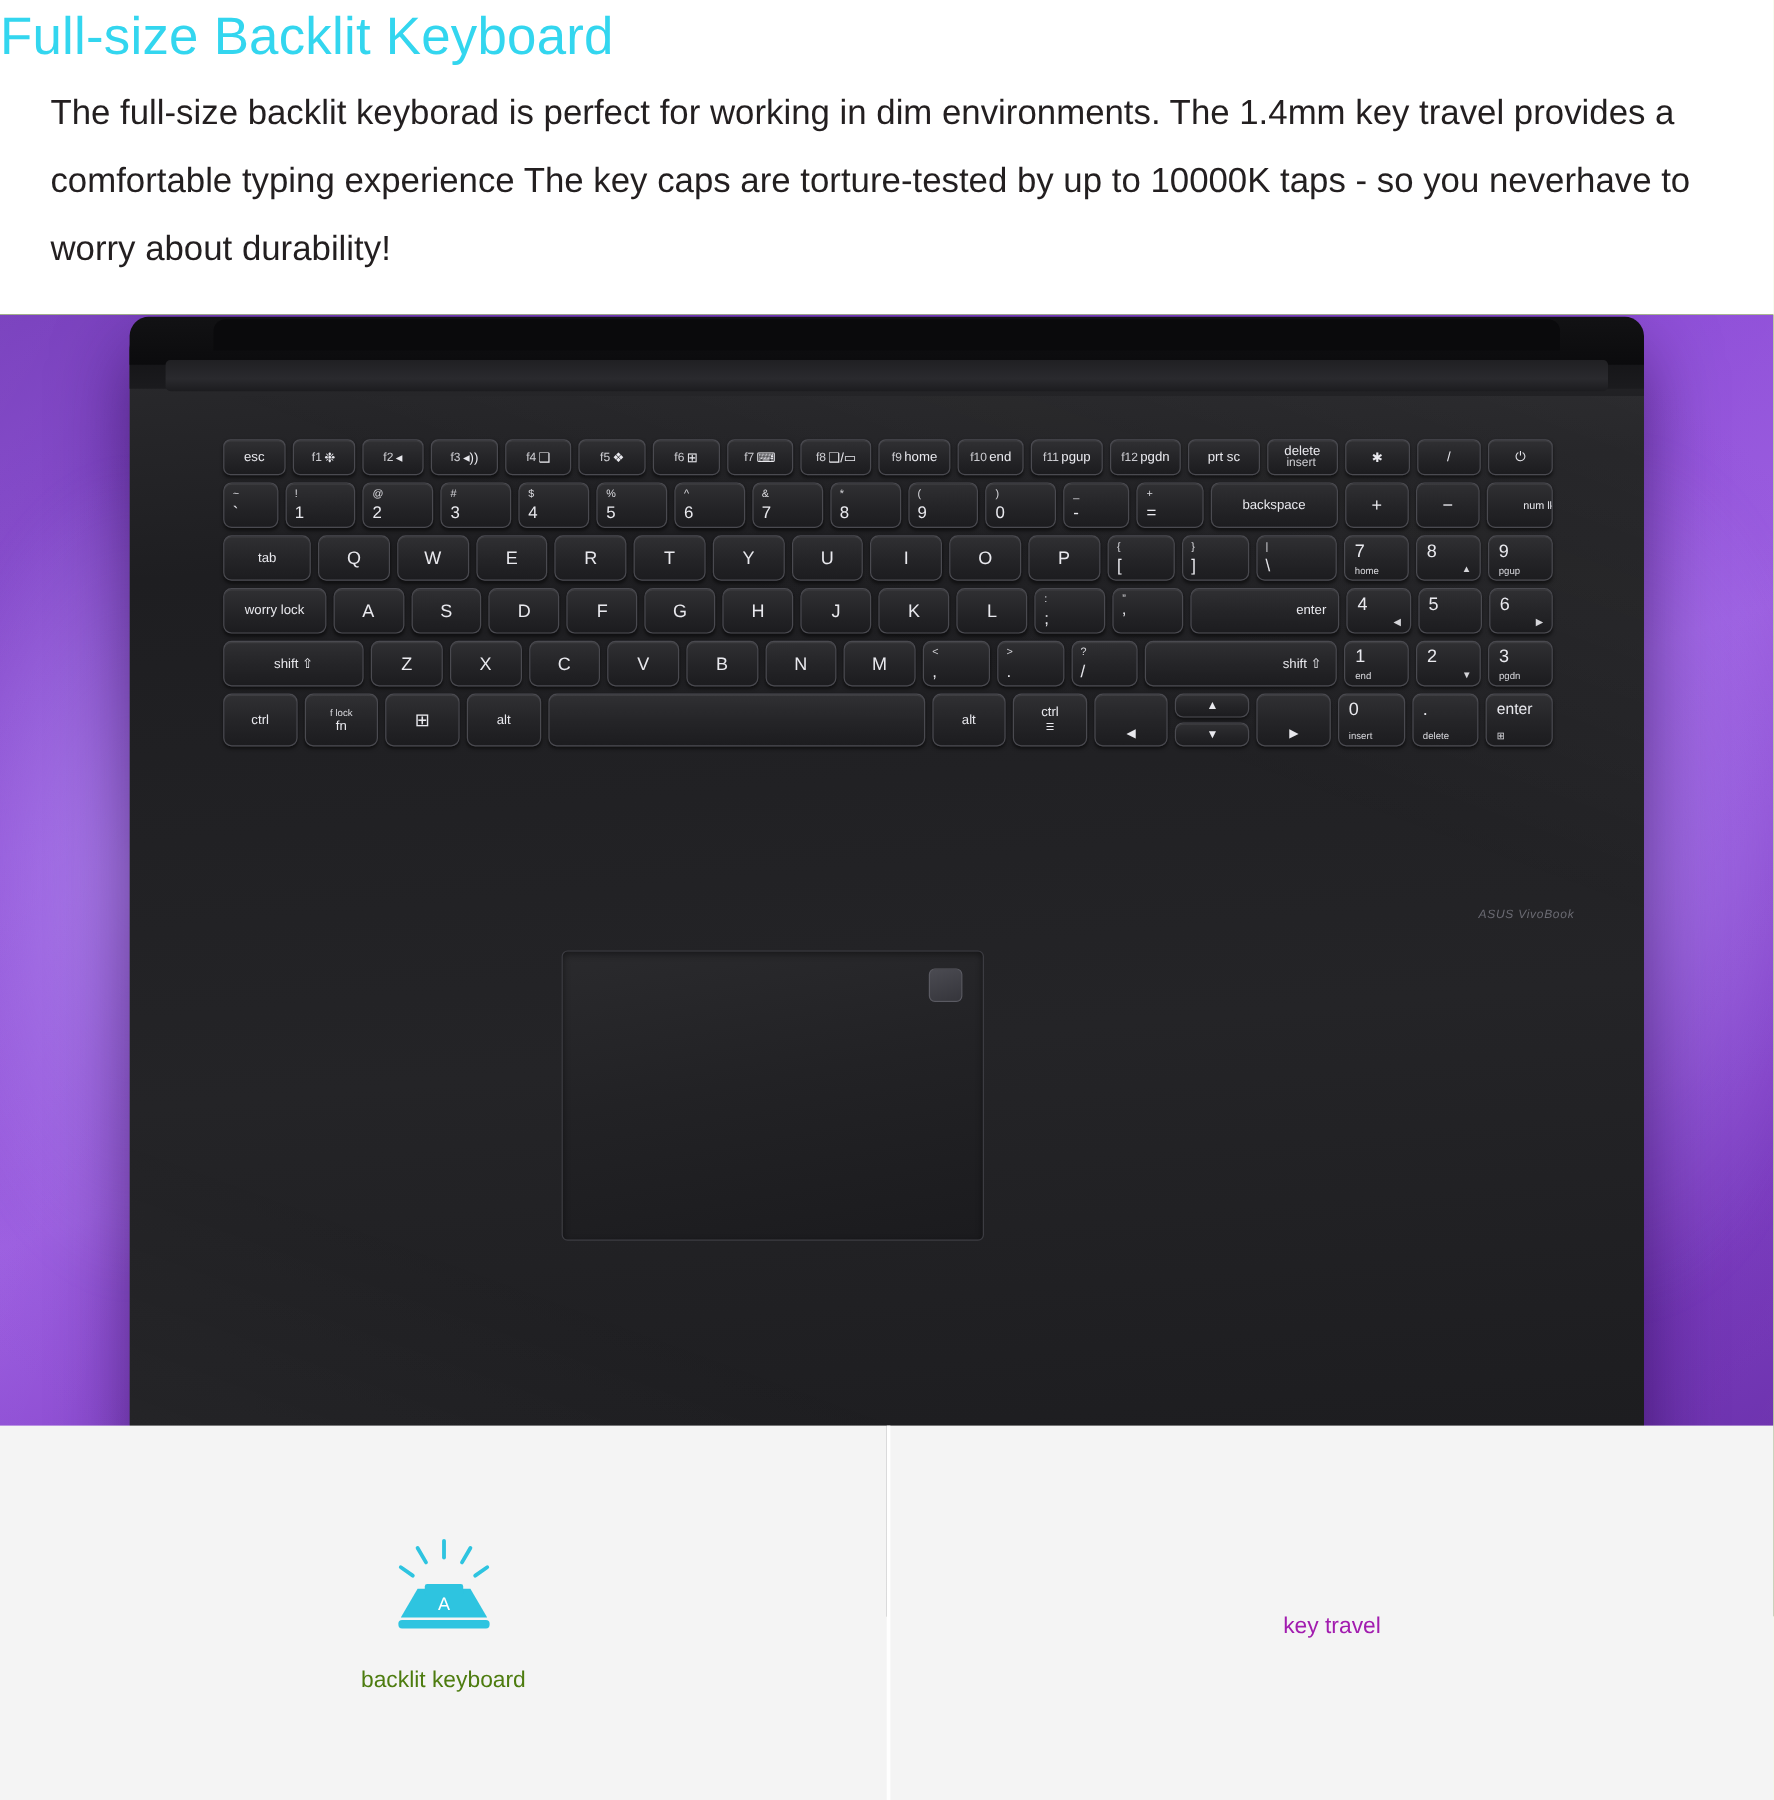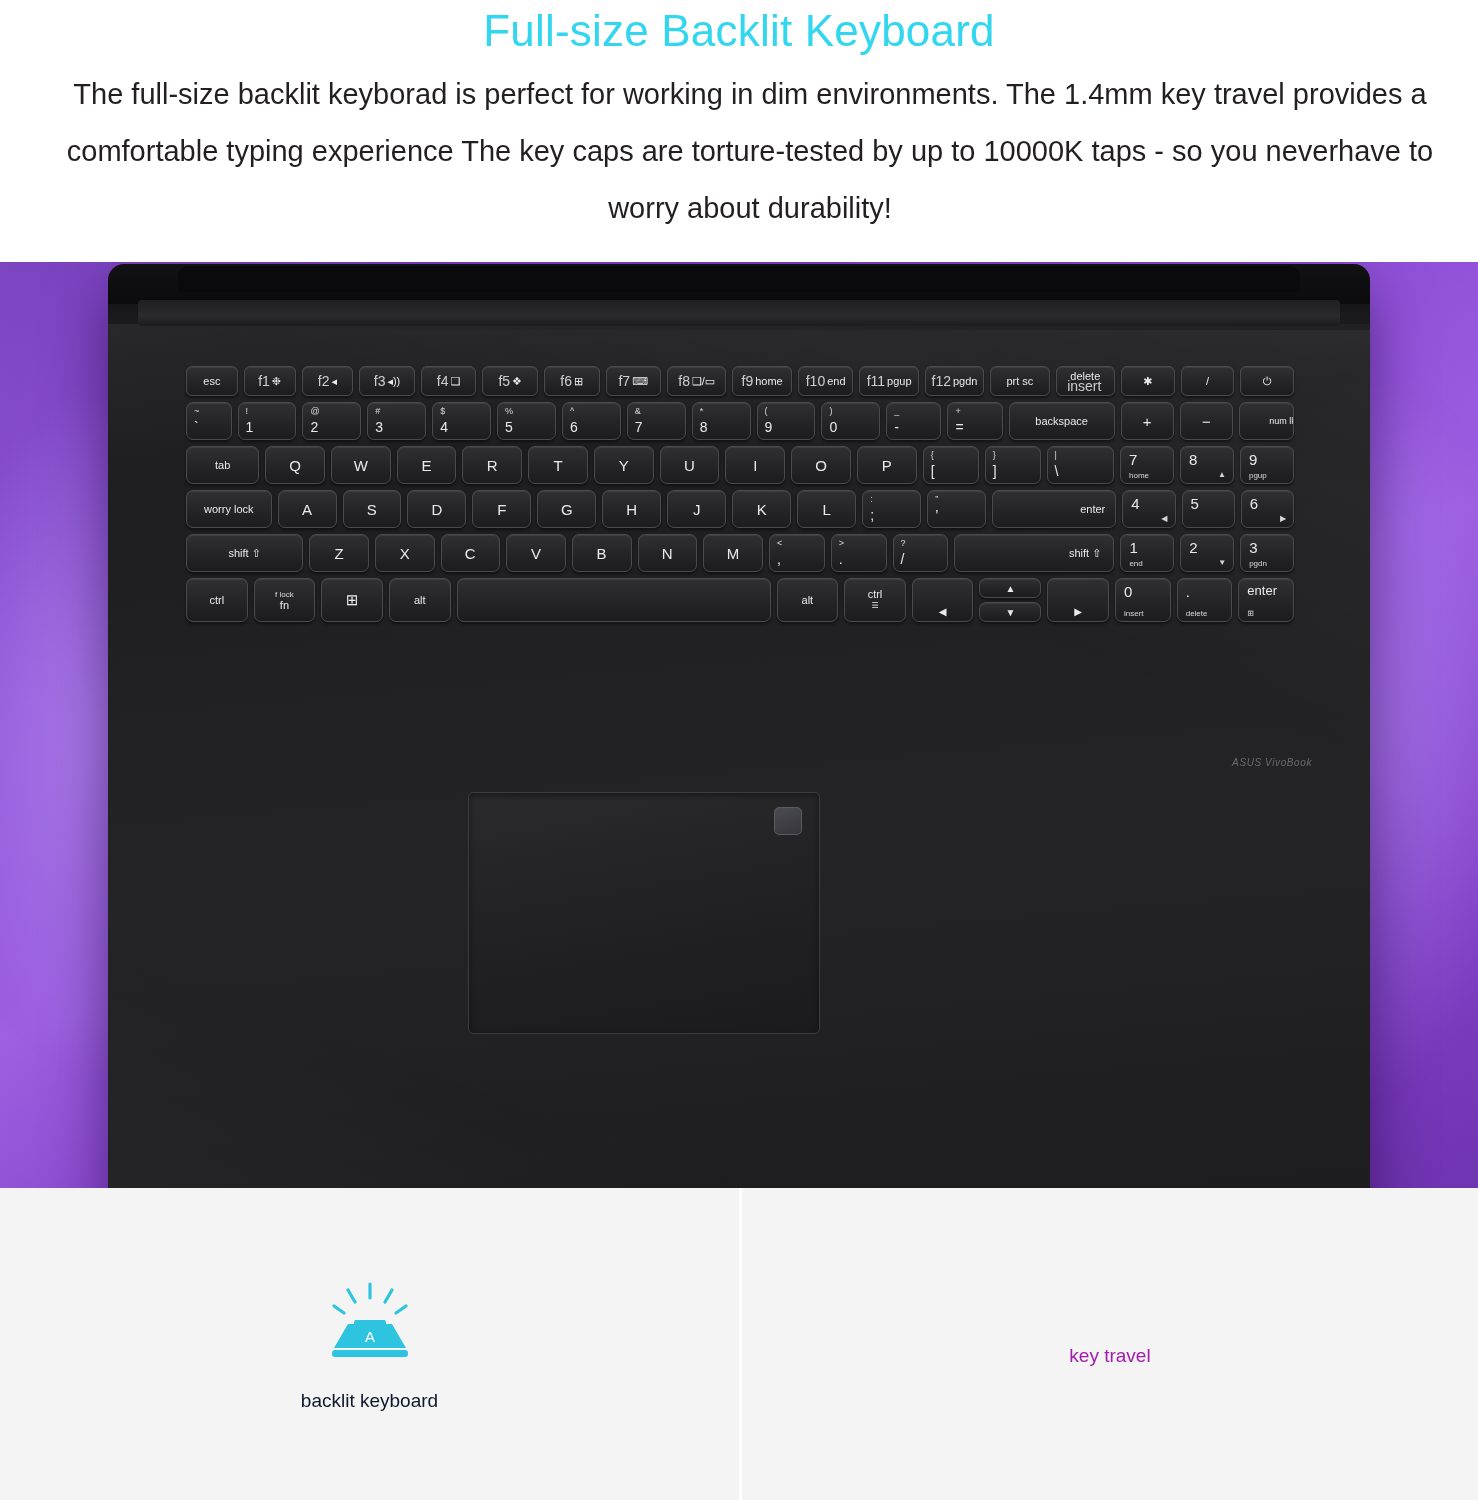--- a/index.html
+++ b/index.html
@@ -20,21 +20,21 @@
     background: #ffffff;
   }
 
   
   .header {
     position: absolute;
     top: 0; left: 0;
     width: 1478px;
     height: 262px;
     background: #ffffff;
-    text-align: center;
+    text-align: left;
     box-sizing: border-box;
     padding-top: 0px;
   }
   .header-title {
     font-size: 44px;
     color: #33d6ef;
     font-weight: 400;
     line-height: 58px;
     margin: 0;
     padding-top: 2px;
@@ -170,21 +170,21 @@
   .key .main {
     font-size: 15px;
     letter-spacing: 0.3px;
   }
   .key.fn-row {
     height: 30px;
     font-size: 11px;
     border-radius: 6px;
   }
   .key.fn-row .sub {
-    font-size: 14px;
+    font-size: 10px;
     opacity: 0.85;
     margin-right: 2px;
   }
   .key.fn-row .lbl {
     font-size: 11px;
   }
   .key .sup {
     position: absolute;
     top: 3px;
     left: 7px;
@@ -278,21 +278,21 @@
     border-left: 3px solid #ffffff;
   }
   .feature-icon {
     width: 120px;
     height: 100px;
     position: relative;
     margin-bottom: 14px;
   }
   .feature-caption {
     font-size: 19px;
-    color: #0f172a;
+    color: #4d7c0f;
   }
   .feature-value {
     font-size: 62px;
     color: #2ec4e0;
     line-height: 1.05;
     font-weight: 400;
   }
   .feature-value-caption {
     font-size: 19px;
     color: #a21caf;

